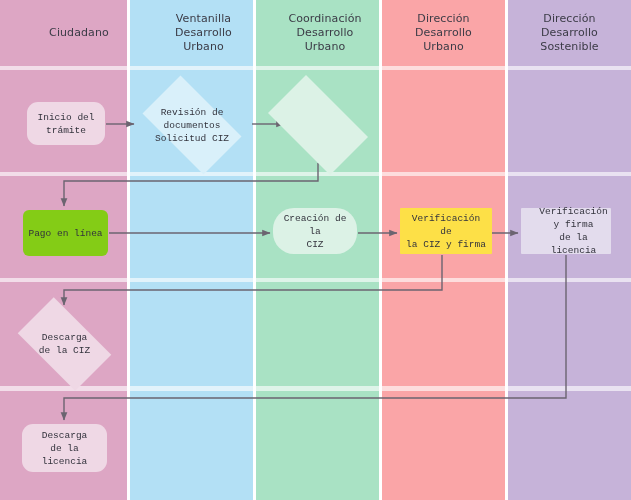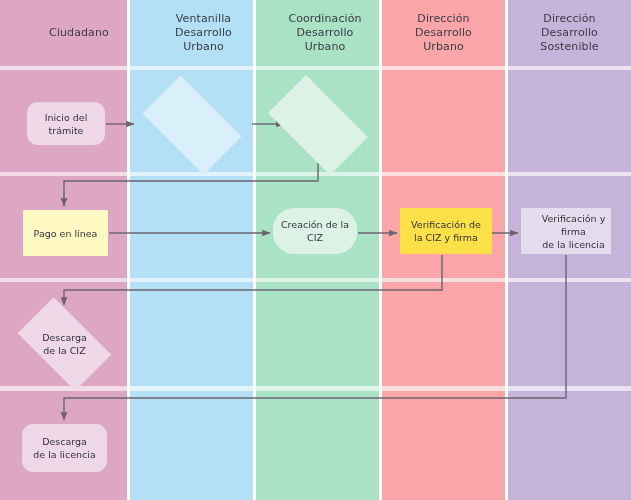--- a/index.html
+++ b/index.html
@@ -69,20 +69,21 @@
     font-size: 9.5px;
     line-height: 13px;
     color: #33333d;
     box-sizing: border-box;
     padding: 2px 5px;
   }
   .node .lbl {
     position: relative;
     z-index: 3;
     white-space: pre-line;
+    font-family: Liberation Mono, monospace;
   }
   .node.rrect {
     border-radius: 11px;
   }
   .node.rect {
     border-radius: 1px;
   }
   .node.diamond {
     background: none !important;
   }
@@ -177,25 +178,28 @@
       </g>
   </svg>
 
   <div id="nodes-layer">
       <div class="node rrect" style="left: 27px; top: 102px; width: 78px; height: 43px; background: rgb(239, 216, 229);">
         <span class="lbl">Inicio del
 trámite</span>
       </div>
       <div class="node diamond" style="left: 131px; top: 87px; width: 122px; height: 76px;">
         <div class="dia-bg" style="background: rgb(217, 240, 250);"></div>
+        <span class="lbl">Revisión de
+documentos
+Solicitud CIZ</span>
       </div>
       <div class="node diamond" style="left: 256px; top: 87px; width: 124px; height: 76px;">
         <div class="dia-bg" style="background: rgb(220, 242, 230);"></div>
       </div>
-      <div class="node rect" style="left: 23px; top: 210px; width: 85px; height: 46px; background: #fef9c3;">
+      <div class="node rect" style="left: 23px; top: 210px; width: 85px; height: 46px; background: #84cc16; border-radius: 6px;">
         <span class="lbl">Pago en línea</span>
       </div>
       <div class="node rect" style="left: 273px; top: 208px; width: 84px; height: 46px; background: rgb(220, 242, 230); border-radius: 21px;">
         <span class="lbl">Creación de la
 CIZ</span>
       </div>
       <div class="node rect" style="left: 400px; top: 208px; width: 92px; height: 46px; background: #fde047;">
         <span class="lbl">Verificación de
 la CIZ y firma</span>
       </div>

